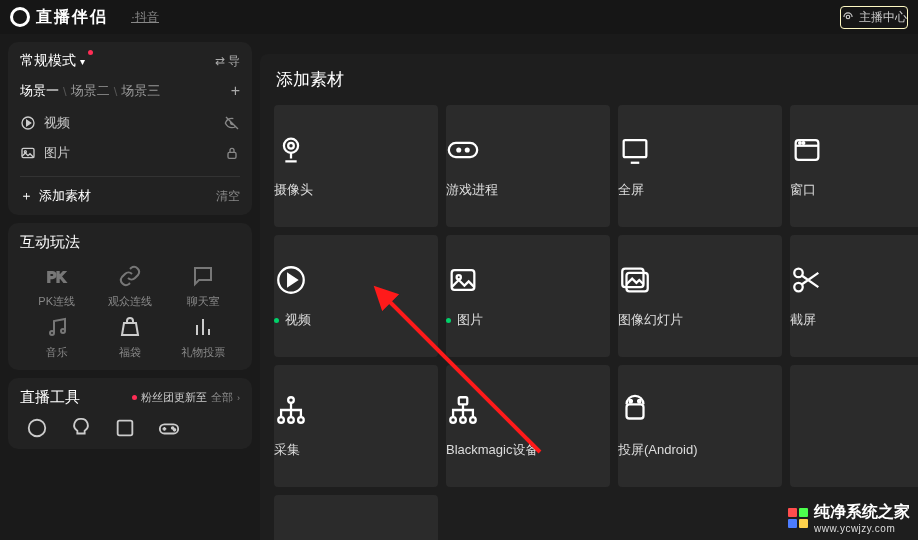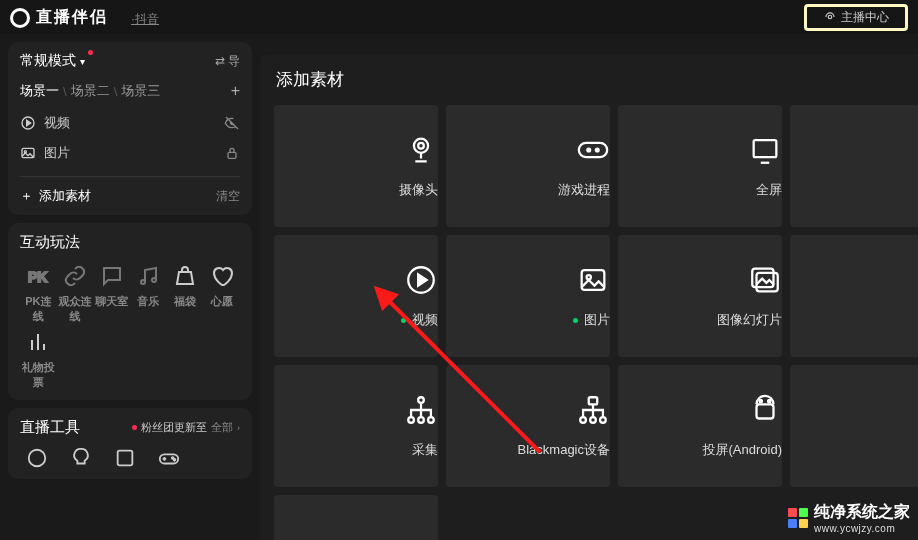--- a/index.html
+++ b/index.html
@@ -11,27 +11,27 @@
   font-size: 13px;
   overflow: hidden;
   position: relative;
 }
 .topbar {
   height: 34px;
   display: flex; align-items: center;
   padding: 0 10px;
   background: #161616;
 }
-.logo { display: flex; align-items: flex-end; gap: 6px; }
+.logo { display: flex; align-items: center; gap: 6px; }
 .logo-circle { width: 20px; height: 20px; border: 3px solid #fff; border-radius: 50%; }
 .logo-text { font-size: 16px; font-weight: 600; color: #fff; letter-spacing: 2px; }
 .subtitle { color: #888; font-size: 12px; margin-left: 17px; text-decoration: underline; }
 .anchor-center {
   margin-left: auto; display: flex; align-items: center; gap: 4px;
-  border: 3px solid #fef9c3; border-radius: 4px; padding: 2px 16px;
+  border: 1px solid #fef9c3; border-radius: 4px; padding: 2px 0;
   font-size: 12px; color: #ccc;
 }
 .main { display: flex; height: calc(100% - 34px); }
 .sidebar {
   width: 260px; padding: 8px;
   display: flex; flex-direction: column; gap: 8px;
 }
 .panel { background: #222; border-radius: 10px; padding: 10px 12px; }
 .mode-row { display: flex; align-items: center; justify-content: space-between; }
 .mode-btn { display: flex; align-items: center; gap: 4px; font-size: 14px; color: #fff; position: relative; }
@@ -43,21 +43,21 @@
 .scene-tab.active { color: #fff; font-weight: 500; }
 .sep { color: #555; }
 .plus-tab { margin-left: auto; color: #aaa; font-size: 16px; }
 .src-list { margin-top: 14px; display: flex; flex-direction: column; gap: 12px; }
 .src-item { display: flex; align-items: center; gap: 8px; color: #ccc; }
 .src-item .right-icon { margin-left: auto; color: #888; }
 .add-row { display: flex; align-items: center; margin-top: 14px; padding-top: 10px; border-top: 1px solid #333; }
 .add-btn { display: flex; align-items: center; gap: 6px; color: #fff; }
 .clear-btn { margin-left: auto; color: #888; font-size: 12px; }
 .section-title { font-size: 15px; color: #fff; margin-bottom: 12px; }
-.icon-grid { display: grid; grid-template-columns: repeat(6, 1fr); gap: 6px 0; text-align: center; font-weight: bold; }
+.icon-grid { display: grid; grid-template-columns: repeat(3, 1fr); gap: 6px 0; text-align: center; }
 .icon-cell { display: flex; flex-direction: column; align-items: center; gap: 6px; color: #888; font-size: 11px; }
 .icon-cell svg, .icon-cell .ishape { width: 24px; height: 24px; }
 .tools-row { display: flex; justify-content: space-between; }
 .fan-update { display: flex; align-items: center; gap: 4px; font-size: 11px; color: #ccc; }
 .red-dot { width: 5px; height: 5px; background: #ff2d55; border-radius: 50%; }
 .tool-icons { display: flex; gap: 22px; margin-top: 10px; padding: 0 6px; color: #ccc; }
 
 .right-area { flex: 1; position: relative; }
 .notice-bar {
   height: 34px; display: flex; align-items: center;
@@ -80,21 +80,21 @@
   flex: 1;
   display: grid;
   grid-template-columns: repeat(4, 164px);
   grid-auto-rows: 122px;
   gap: 8px;
   overflow: hidden;
 }
 .card {
   background: #2b2b2b; border-radius: 4px;
   display: flex; flex-direction: column;
-  align-items: flex-end; justify-content: center;
+  align-items: flex-start; justify-content: center;
   gap: 14px; color: #ddd; font-size: 13px;
   position: relative;
 }
 .card svg { width: 34px; height: 34px; }
 .card .lbl { display: flex; align-items: center; gap: 6px; }
 .green-dot { width: 5px; height: 5px; background: #00d26a; border-radius: 50%; }
 
 .arrow {
   position: absolute; left: 370px; top: 282px;
   pointer-events: none; z-index: 50;
@@ -209,26 +209,20 @@
               <circle cx="7" cy="18" r="2"></circle>
               <circle cx="18" cy="16" r="2"></circle>
             </svg>
             <span>音乐</span>
           </div>
         <div class="icon-cell">
             <svg viewBox="0 0 24 24" fill="none" stroke="#ccc" stroke-width="2">
               <path d="M6 8h12l2 12H4zM9 8V6a3 3 0 016 0v2"></path>
             </svg>
             <span>福袋</span>
-          </div>
-        <div class="icon-cell">
-            <svg viewBox="0 0 24 24" fill="none" stroke="#ccc" stroke-width="2">
-              <path d="M12 21s-8-5-8-12a5 5 0 019-3 5 5 0 019 3c0 7-8 12-8 12z"></path>
-            </svg>
-            <span>心愿</span>
           </div>
         <div class="icon-cell">
             <svg viewBox="0 0 24 24" fill="none" stroke="#ccc" stroke-width="2">
               <path d="M6 20V10M12 20V4M18 20v-6"></path>
             </svg>
             <span>礼物投票</span>
           </div>
       </div>
     </div>
 

